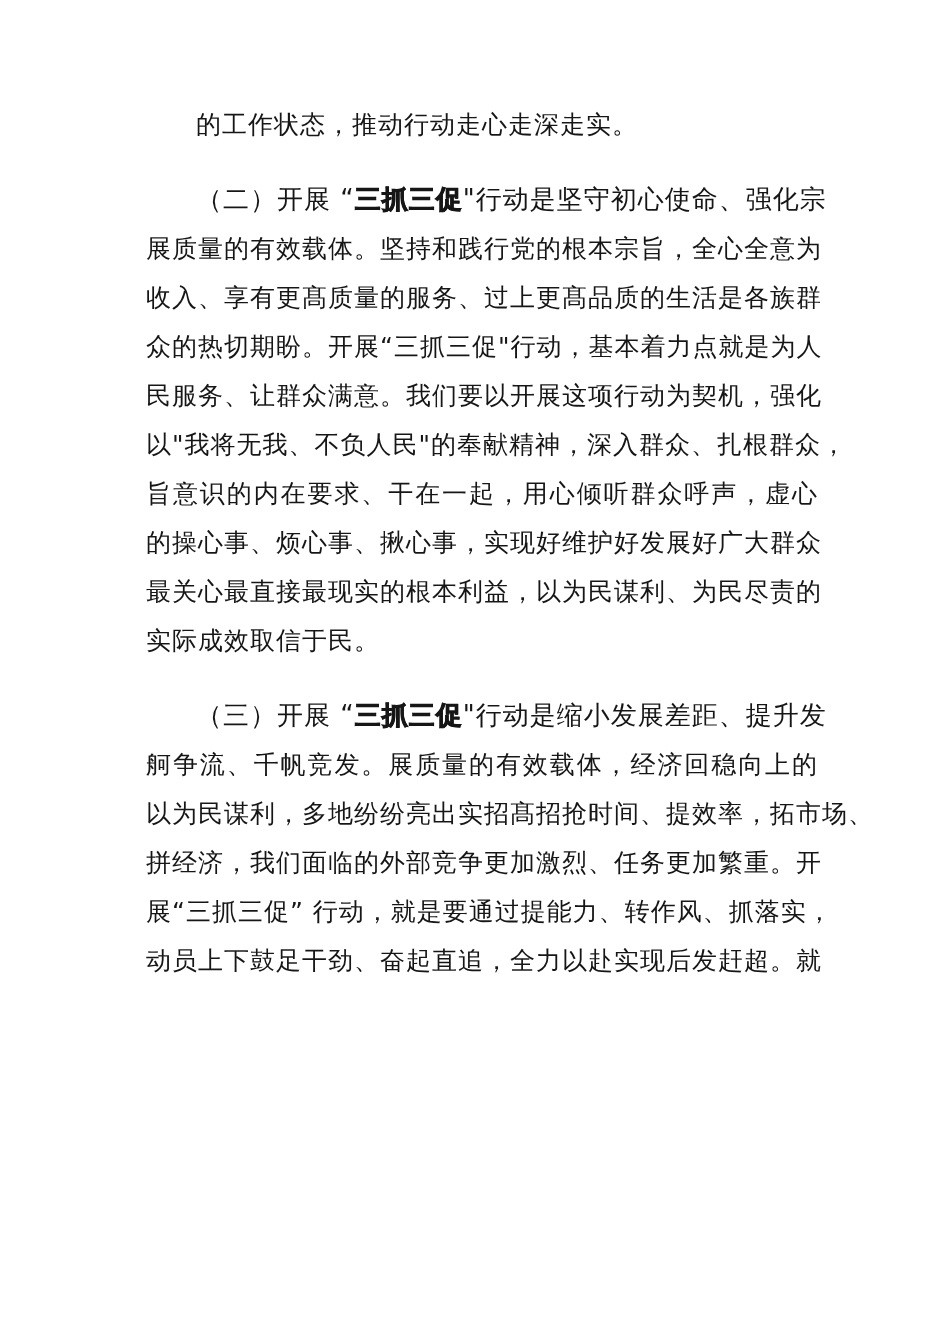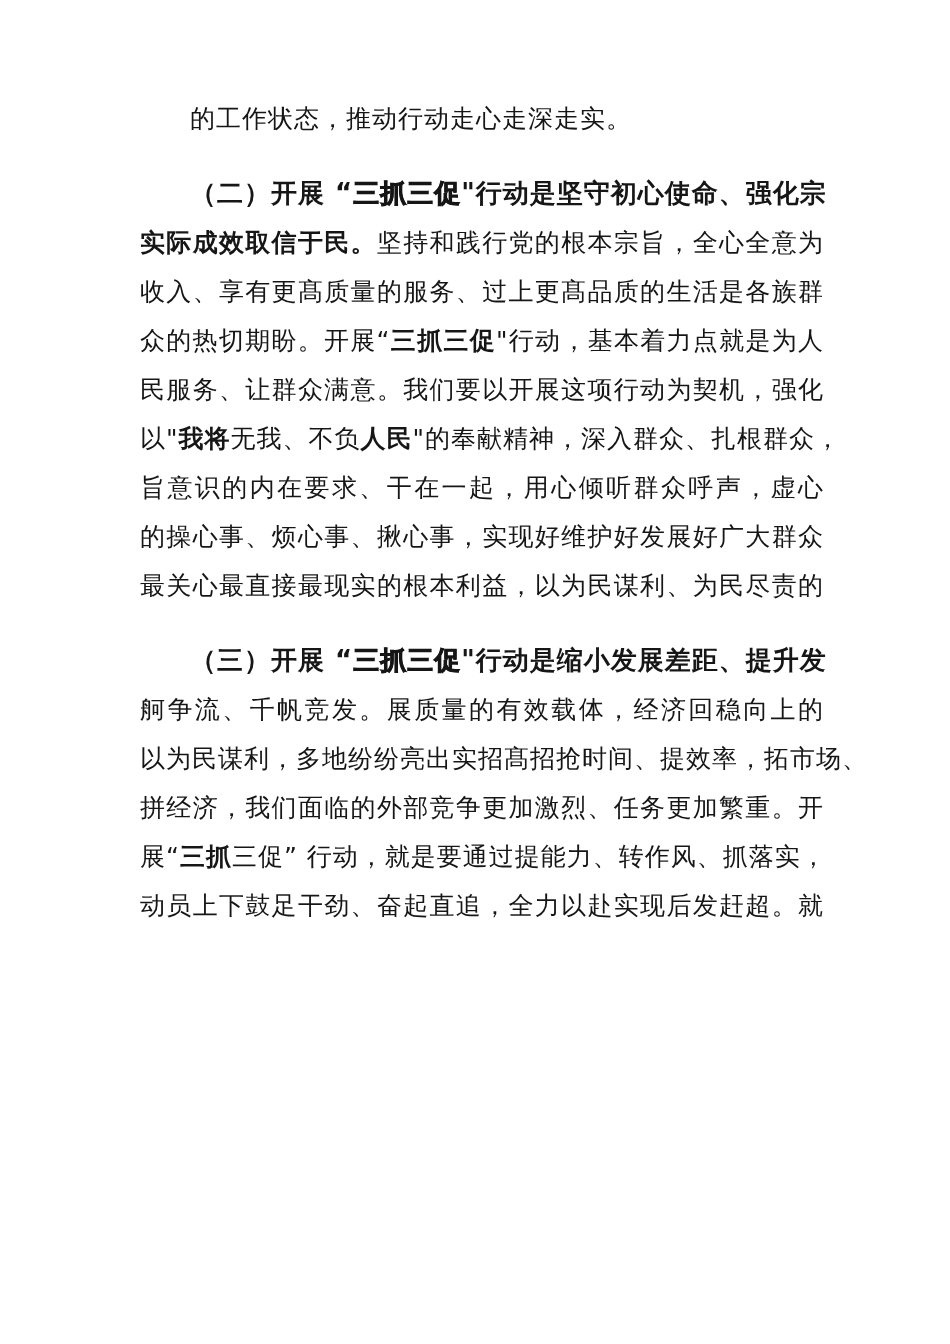--- a/index.html
+++ b/index.html
@@ -16,61 +16,62 @@
   .page {
     width: 950px;
     height: 1344px;
     background: #ffffff;
     box-sizing: border-box;
     padding: 94px 0 0 140px;
   }
   .doc {
     width: 684px;
   }
-  .para { margin: 0; }
+  .para { margin: 6px; }
   .para.gap-before { margin-top: 26px; }
   .line {
     font-size: 25px;
     line-height: 49px;
     color: #161616;
     letter-spacing: 1px;
     white-space: nowrap;
     text-align: justify;
     text-align-last: justify;
     font-family: "DejaVu Sans", sans-serif;
   }
   .line.short { text-align-last: left; }
   .line.indent { text-indent: 50px; }
   .line.hfirst { font-size: 26px; }
   .run-normal { font-weight: normal; }
-  .run-bold { font-weight: bold; }
+  .run-bold { font-weight: normal; }
   .run-black {
     font-weight: bold;
     -webkit-text-stroke: 0.8px currentColor;
     text-shadow: 0.4px 0 0 currentColor;
   }
 </style>
 </head>
 <body style="background: rgb(255, 255, 255);">
 
 <div class="page">
   <div class="doc" id="doc-root" style="color: rgb(22, 22, 22);">
       <div class="para">
         <div class="line short indent"><span class="run-normal">的工作状态，推动行动走心走深走实。</span></div>
       </div>
       <div class="para gap-before">
         <div class="line indent hfirst"><span class="run-bold">（二）开展 “</span><span class="run-black">三抓三促</span><span class="run-bold">"行动是坚守初心使命、强化宗</span></div>
-        <div class="line"><span class="run-bold">实际成效取信于民。</span><span class="run-normal">坚持和践行党的根本宗旨，全心全意为</span></div>
+        <div class="line"><span class="run-bold">展质量的有效载体。</span><span class="run-normal">坚持和践行党的根本宗旨，全心全意为</span></div>
         <div class="line"><span class="run-normal">收入、享有更髙质量的服务、过上更髙品质的生活是各族群</span></div>
         <div class="line"><span class="run-normal">众的热切期盼。开展“</span><span class="run-bold">三抓三促</span><span class="run-normal">"行动，基本着力点就是为人</span></div>
         <div class="line"><span class="run-normal">民服务、让群众满意。我们要以开展这项行动为契机，强化</span></div>
         <div class="line"><span class="run-normal">以"</span><span class="run-bold">我将</span><span class="run-normal">无我、不负</span><span class="run-bold">人民</span><span class="run-normal">"的奉献精神，深入群众、扎根群众，</span></div>
         <div class="line"><span class="run-normal">旨意识的内在要求、干在一起，用心倾听群众呼声，虚心</span></div>
         <div class="line"><span class="run-normal">的操心事、烦心事、揪心事，实现好维护好发展好广大群众</span></div>
         <div class="line"><span class="run-normal">最关心最直接最现实的根本利益，以为民谋利、为民尽责的</span></div>
+        <div class="line short"><span class="run-normal">实际成效取信于民。</span></div>
       </div>
       <div class="para gap-before">
         <div class="line indent hfirst"><span class="run-bold">（三）开展 “</span><span class="run-black">三抓三促</span><span class="run-bold">"行动是缩小发展差距、提升发</span></div>
         <div class="line"><span class="run-normal">舸争流、千帆竞发。展质量的有效载体，经济回稳向上的</span></div>
         <div class="line"><span class="run-normal">以为民谋利，多地纷纷亮出实招髙招抢时间、提效率，拓市场、</span></div>
         <div class="line"><span class="run-normal">拼经济，我们面临的外部竞争更加激烈、任务更加繁重。开</span></div>
         <div class="line"><span class="run-normal">展“</span><span class="run-bold">三抓</span><span class="run-normal">三促” 行动，就是要通过提能力、转作风、抓落实，</span></div>
         <div class="line"><span class="run-normal">动员上下鼓足干劲、奋起直追，全力以赴实现后发赶超。就</span></div>
       </div>
     </div>

